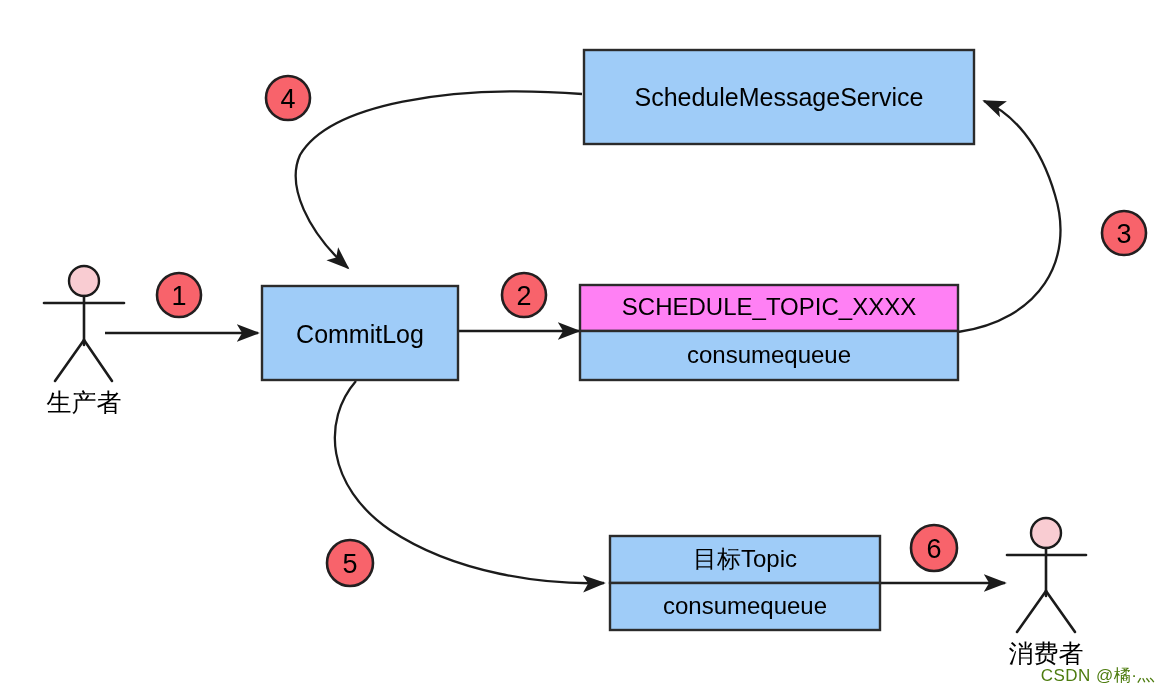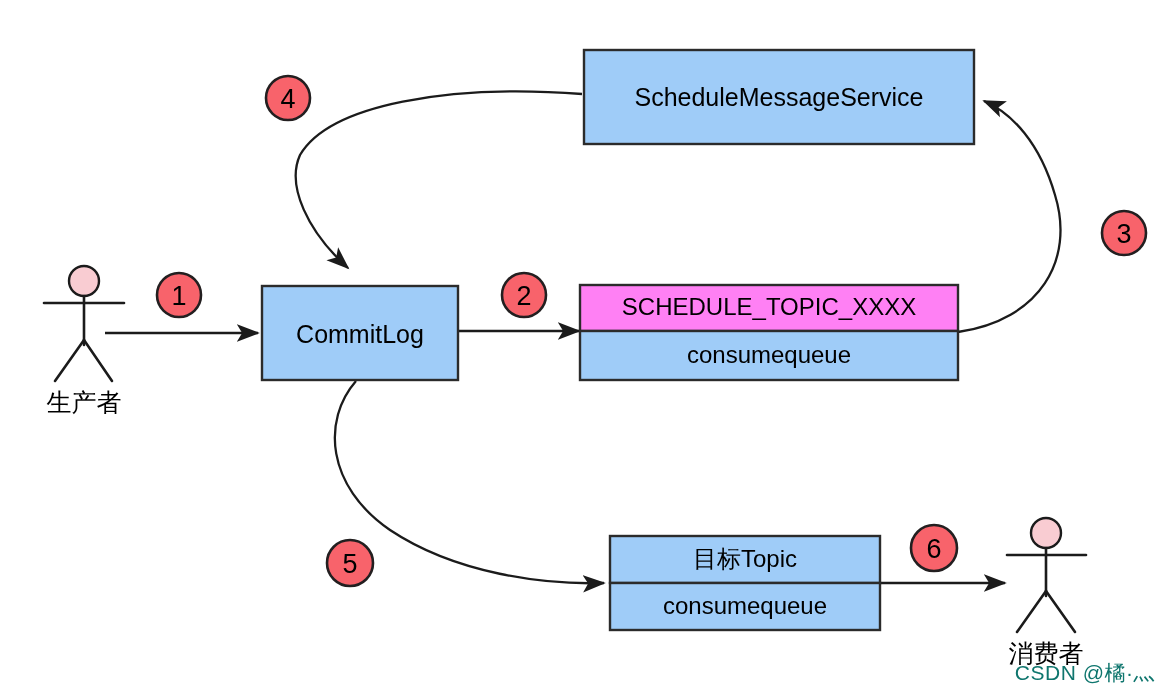--- a/index.html
+++ b/index.html
@@ -74,22 +74,22 @@
     font-size: 27px;
     fill: #000000;
     text-anchor: middle;
     dominant-baseline: central;
   }
   .watermark {
     position: absolute;
     right: 8px;
     bottom: 4px;
     font-family: "Liberation Sans", sans-serif;
-    font-size: 21px;
-    color: #0f766e;
+    font-size: 17px;
+    color: #4d7c0f;
     letter-spacing: 0.5px;
     white-space: nowrap;
   }
 </style>
 </head>
 <body>
 
 <div id="canvas">
 
   <svg id="diagram" viewBox="0 0 1163 691">

